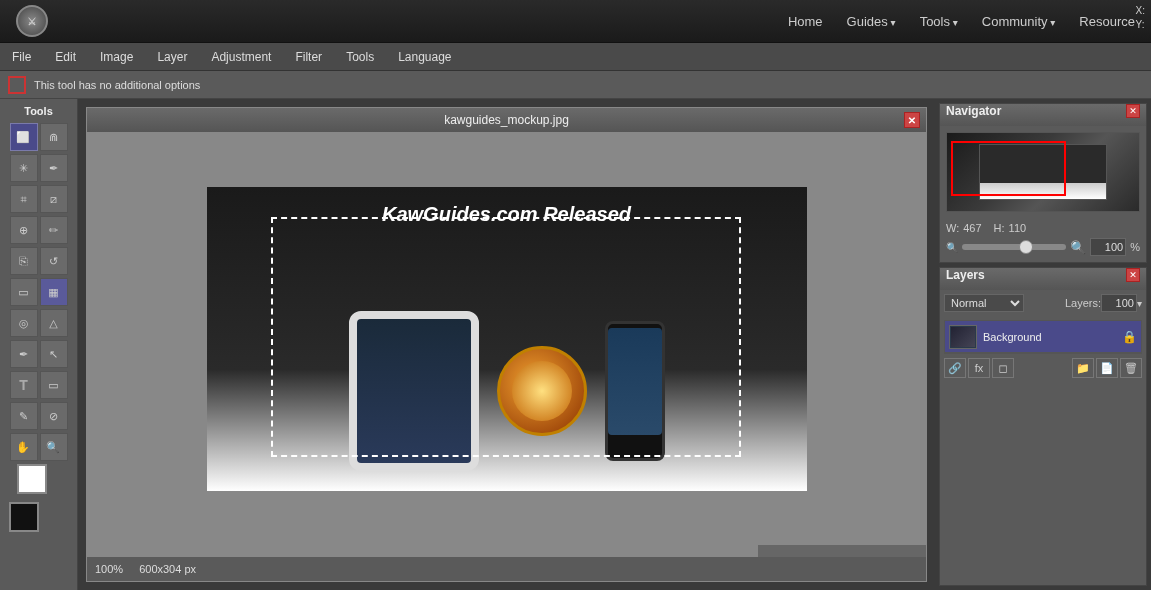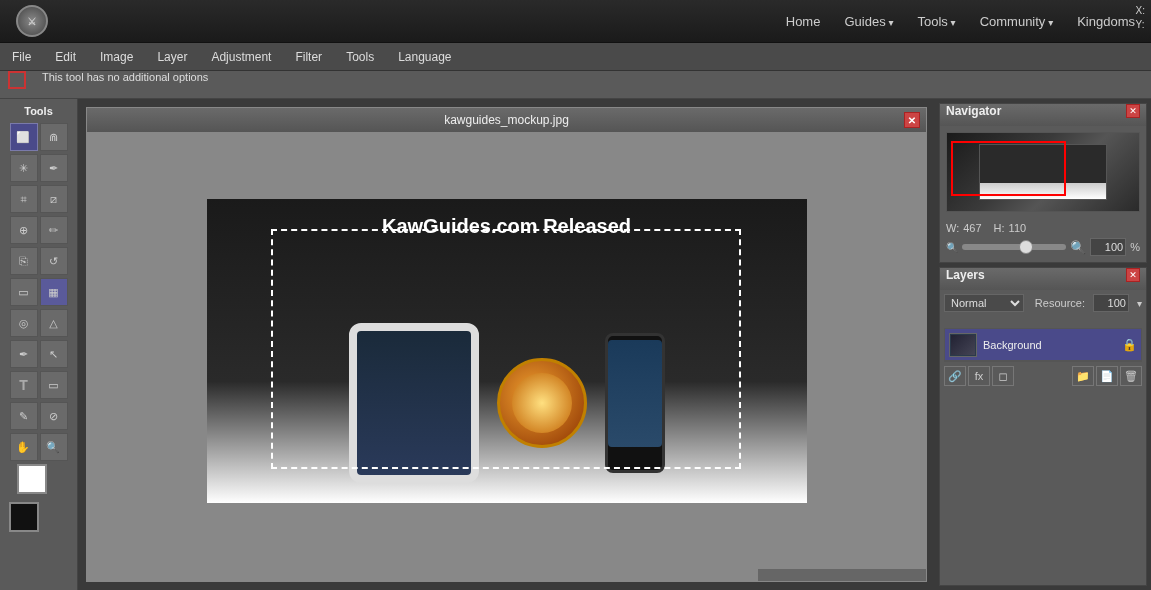--- a/index.html
+++ b/index.html
@@ -28,21 +28,21 @@
     #menu-bar {
       width: 100%; height: 28px; background: #4a4a4a;
       display: flex; align-items: center; padding: 0 8px; gap: 16px;
       border-bottom: 1px solid #333;
     }
     .menu-item { color: #ddd; font-size: 12px; cursor: pointer; padding: 2px 4px; }
 
     
     #options-bar {
       width: 100%; height: 28px; background: #5a5a5a;
-      display: flex; align-items: flex-start; padding: 0 8px; gap: 16px;
+      display: flex; align-items: center; padding: 0 8px; gap: 8px;
       border-bottom: 1px solid #444;
     }
     #options-icon {
       width: 18px; height: 18px; border: 2px solid #cc3333;
       background: transparent; flex-shrink: 0;
     }
     #options-text { color: #ddd; font-size: 11px; }
 
     
     #main-area { display: flex; width: 100%; height: calc(590px - 43px - 28px - 28px); }
@@ -98,21 +98,21 @@
     #canvas-content {
       flex: 1; background: #888; display: flex; align-items: center; justify-content: center;
       overflow: hidden; position: relative;
     }
     
     #mockup-container {
       width: 600px; height: 304px; background: #222; position: relative; overflow: hidden;
     }
     
     #mockup-header {
-      position: absolute; top: 16px; left: 0; right: 0; text-align: center;
+      position: absolute; top: 16px; left: 0; right: 0; text-align: center; font-style: italic;
     }
     #mockup-title-text { color: #fff; font-size: 20px; font-weight: bold; }
     #mockup-subtitle-text { color: #aaa; font-size: 10px; margin-top: 2px; }
     
     #selection-box {
       position: absolute; top: 30px; left: 64px; width: 470px; height: 240px;
       border: 2px dashed #fff; pointer-events: none;
     }
     
     #devices-container {
@@ -214,21 +214,21 @@
     #nav-zoom-input {
       width: 36px; height: 18px; background: #444; border: 1px solid #666;
       color: #ddd; font-size: 11px; text-align: right; padding: 0 2px;
     }
     #nav-zoom-percent { color: #ccc; font-size: 11px; }
 
     
     #layers-panel { flex: 1; }
     #layers-content { padding: 4px; }
     #layers-controls {
-      display: flex; align-items: center; gap: 8px; margin-bottom: 16px;
+      display: flex; align-items: center; gap: 0; margin-bottom: 8px;
     }
     #layers-mode-select {
       background: #4a4a4a; border: 1px solid #666; color: #ddd; font-size: 11px;
       padding: 1px 2px; cursor: pointer; width: 80px;
     }
     #layers-opacity-label { color: #ccc; font-size: 11px; margin-left: auto; }
     #layers-opacity-input {
       width: 36px; height: 18px; background: #444; border: 1px solid #666;
       color: #ddd; font-size: 11px; text-align: right; padding: 0 2px;
     }
@@ -263,21 +263,21 @@
 
 <div id="top-nav">
   <div id="logo-area">
     <div id="logo-icon">⚔</div>
   </div>
   <div id="nav-links">
     <a class="nav-link">Home</a>
     <a class="nav-link nav-link-with-arrow">Guides</a>
     <a class="nav-link nav-link-with-arrow">Tools</a>
     <a class="nav-link nav-link-with-arrow">Community</a>
-    <a class="nav-link">Kingdoms</a>
+    <a class="nav-link">Resource</a>
   </div>
 </div>
 
 <div id="menu-bar">
   <span class="menu-item">File</span>
   <span class="menu-item">Edit</span>
   <span class="menu-item">Image</span>
   <span class="menu-item">Layer</span>
   <span class="menu-item">Adjustment</span>
   <span class="menu-item">Filter</span>
@@ -390,20 +390,24 @@
               <div class="device-phone-screen" style="background:linear-gradient(180deg,#1a3a5a,#2a4a6a);"></div>
             </div>
           </div>
 
           <div id="selection-box"></div>
         </div>
       </div>
       <div id="canvas-hscroll">
         <div id="canvas-hscroll-thumb"></div>
       </div>
+      <div id="canvas-statusbar">
+        <span id="canvas-zoom">100%</span>
+        <span id="canvas-size">600x304 px</span>
+      </div>
     </div>
   </div>
 
   <div id="right-panels">
 
     <div class="panel" id="navigator-panel">
       <div class="panel-titlebar">
         <span class="panel-title">Navigator</span>
         <div class="panel-close">✕</div>
       </div>
@@ -446,21 +450,21 @@
     </div>
 
     <div class="panel" id="layers-panel">
       <div class="panel-titlebar">
         <span class="panel-title">Layers</span>
         <div class="panel-close">✕</div>
       </div>
       <div id="layers-content">
         <div id="layers-controls">
           <select id="layers-mode-select"><option>Normal</option><option>Dissolve</option><option>Multiply</option><option>Screen</option></select>
-          <span id="layers-opacity-label">Resource:</span>
+          <span id="layers-opacity-label">Layers:</span>
           <input id="layers-opacity-input" type="text" value="100" style="">
           <span id="layers-opacity-arrow">▾</span>
         </div>
         <div id="layers-list">
           <div class="layer-row selected">
             <div class="layer-thumb">
               <div class="layer-thumb-inner"></div>
             </div>
             <span class="layer-name">Background</span>
             <span class="layer-lock">🔒</span>

